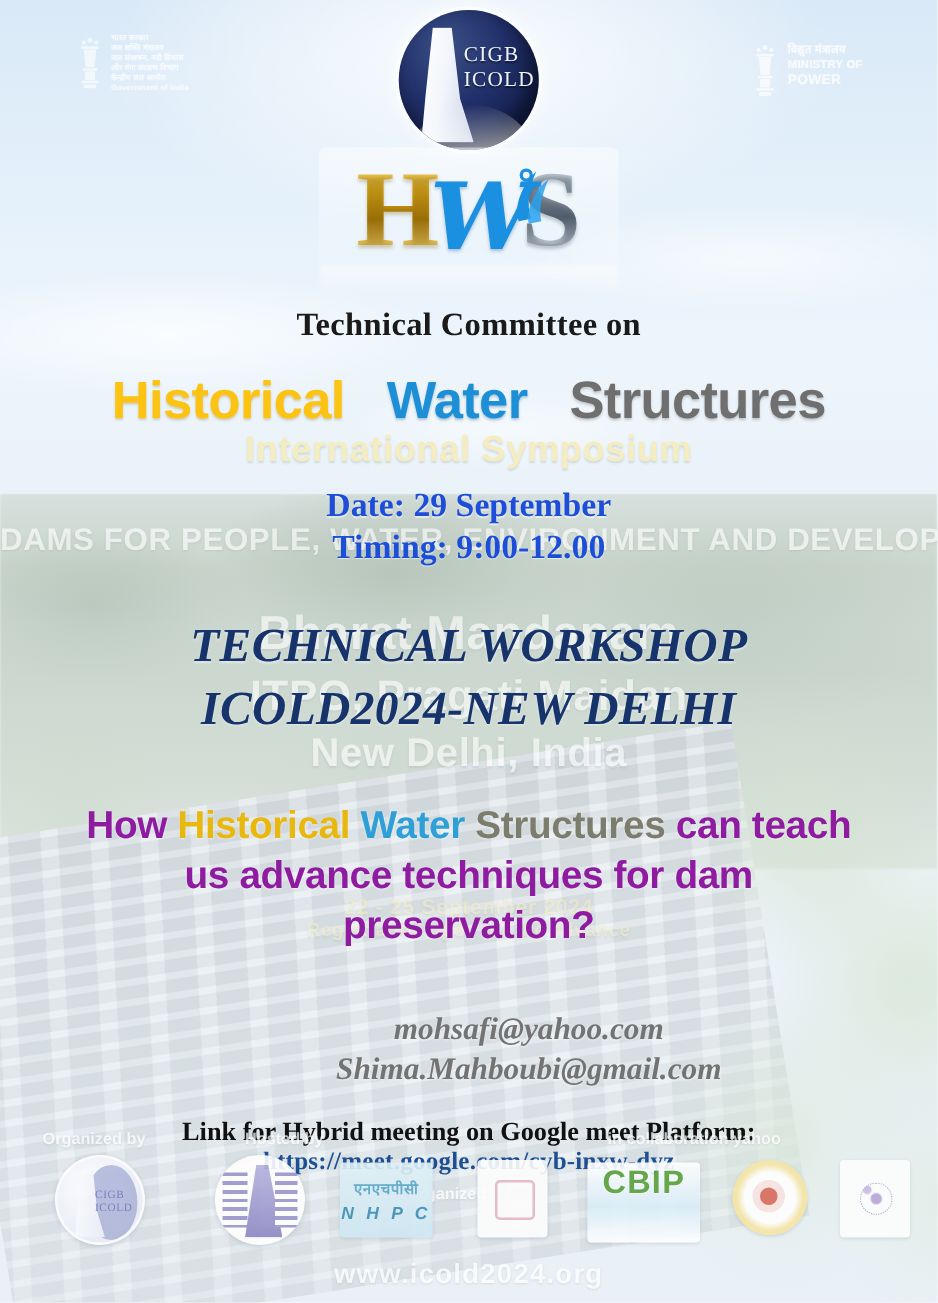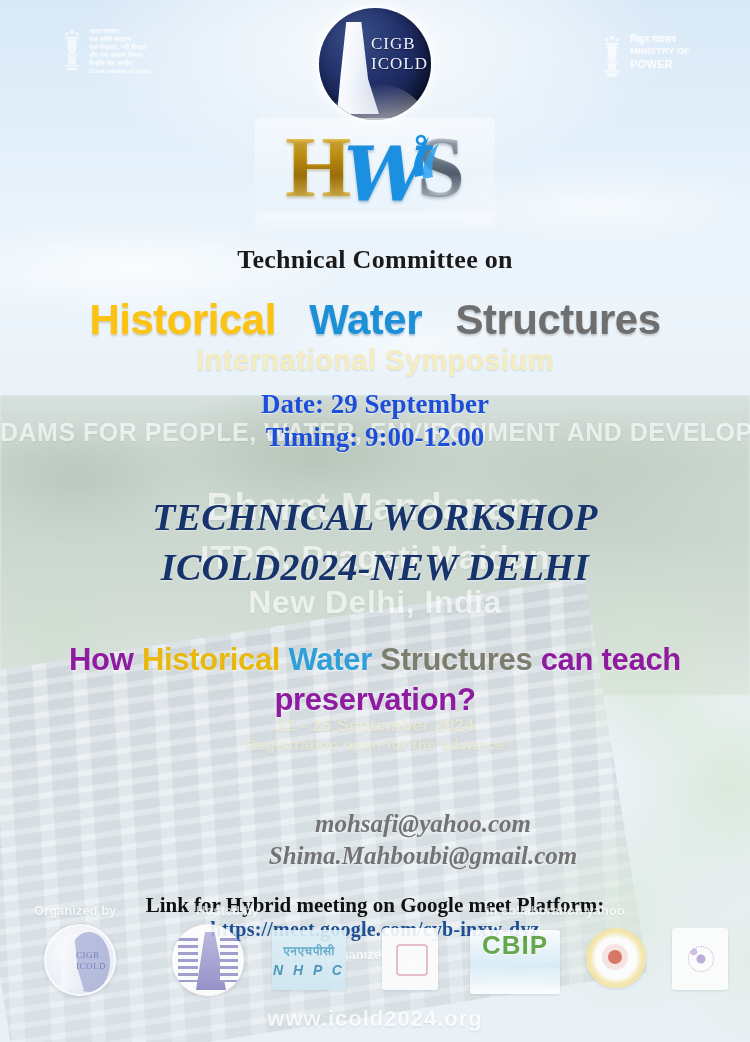--- a/index.html
+++ b/index.html
@@ -586,20 +586,21 @@
 
   <div class="workshop-block">
     <div>TECHNICAL WORKSHOP</div>
     <div>ICOLD2024-NEW DELHI</div>
   </div>
 
   <div class="question-block">
     <div>
       <span>How </span><span class="q-hist">Historical</span><span> </span><span class="q-water">Water</span><span> </span><span class="q-struct">Structures</span><span> can teach</span>
     </div>
+    <div>us advance techniques for dam</div>
     <div>preservation?</div>
   </div>
 
   <div class="emails">
     <div>mohsafi@yahoo.com</div>
     <div>Shima.Mahboubi@gmail.com</div>
   </div>
 
   <div class="meet-label">Link for Hybrid meeting on Google meet Platform:</div>
   <div class="meet-url">https://meet.google.com/cyb-inxw-dyz</div>

